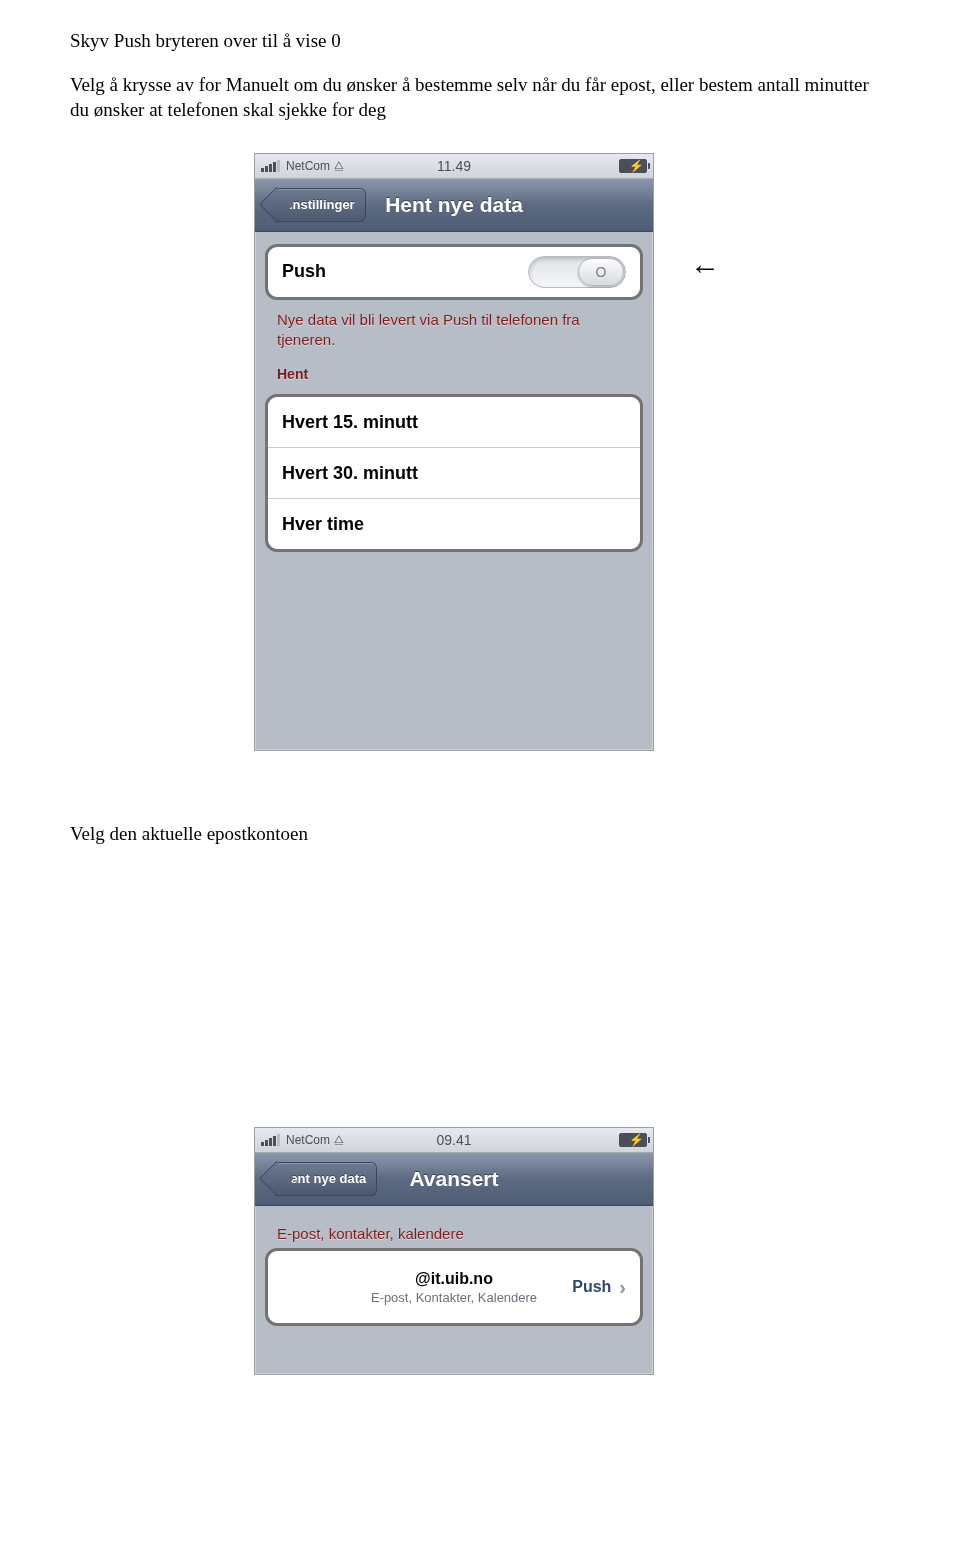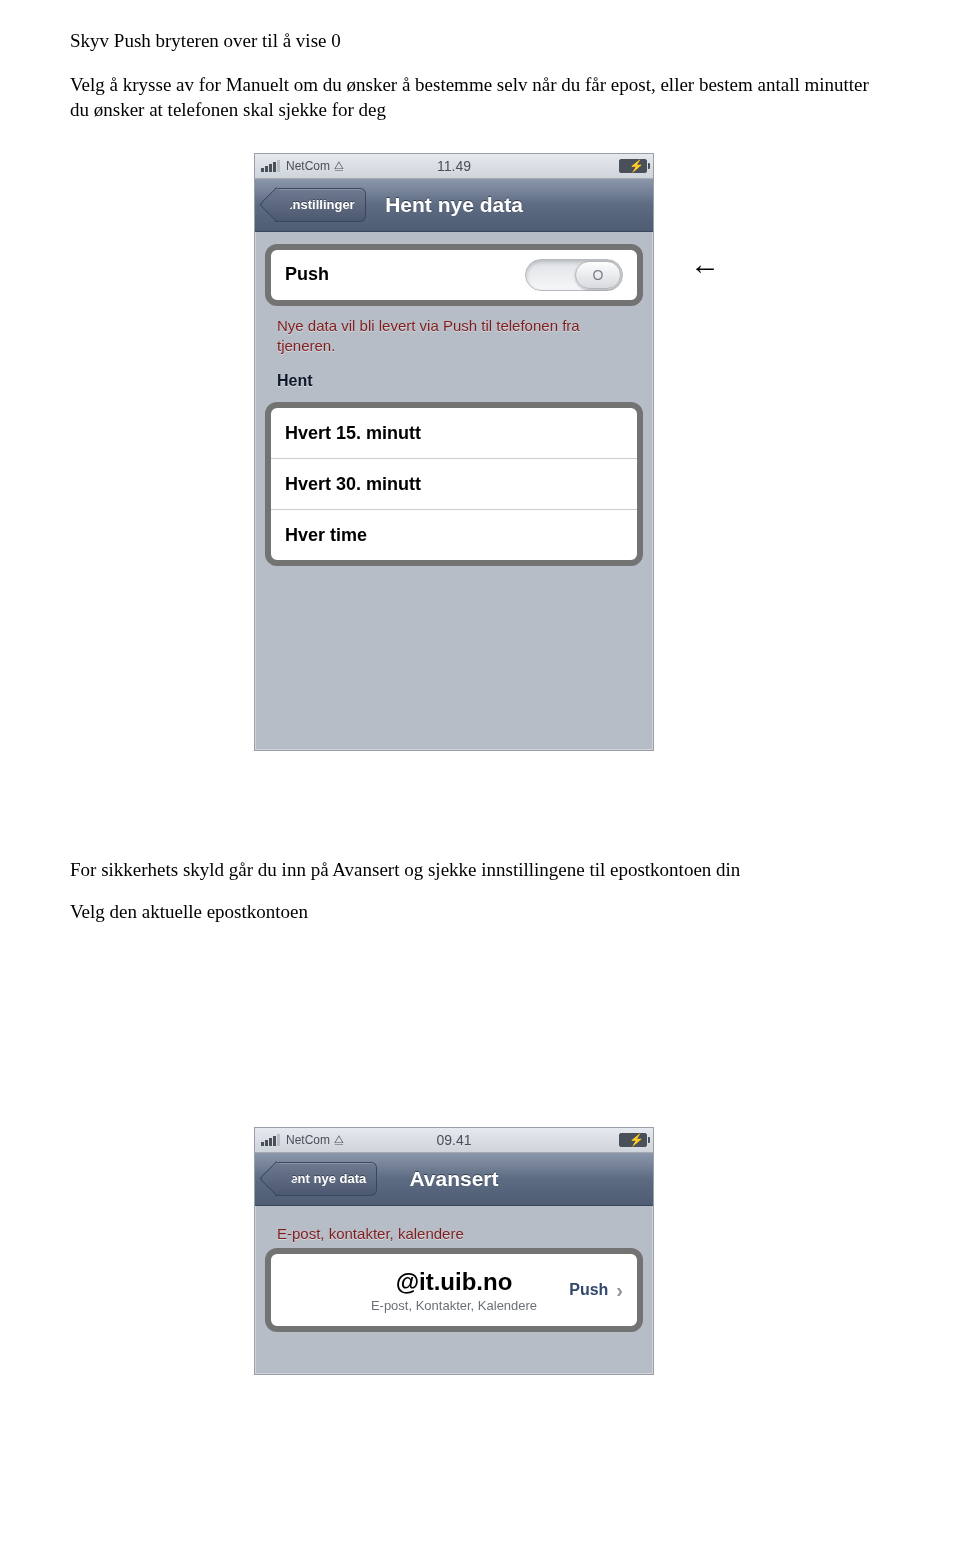--- a/index.html
+++ b/index.html
@@ -105,21 +105,21 @@
     width: 24px; height: 24px;
     background: linear-gradient(135deg, #6d7a90, #4b586f);
     border: 1px solid #3b465a; border-top:none; border-right:none;
     transform: rotate(45deg);
     border-radius: 0 0 0 4px;
   }
 
   .content { padding: 12px 10px 0 10px; font-size: 15px; }
   .group {
     background: #fff;
-    border: 6px solid #737373;
+    border: 3px solid #737373;
     border-radius: 12px;
     overflow: hidden;
   }
   .row {
     min-height: 50px;
     display:flex; align-items:center;
     padding: 0 14px;
     border-top: 1px solid #c9ccd1;
   }
   .group .row:first-child { border-top: none; }
@@ -139,33 +139,33 @@
     box-shadow: 0 1px 2px rgba(0,0,0,0.25);
     display:flex; align-items:center; justify-content:center;
     color:#7b7f86; font-size:14px;
   }
   .section-text {
     color: #7f1d1d; font-size: 15px; padding: 10px 12px 2px 12px;
     text-shadow: 0 1px 0 rgba(255,255,255,0.45);
     line-height: 1.35;
   }
   .section-header {
-    color: #0f172a; font-size: 16px; font-weight: bold;
+    color: #7f1d1d; font-size: 14px; font-weight: bold;
     padding: 14px 12px 2px 12px;
     text-shadow: 0 1px 0 rgba(255,255,255,0.45);
   }
   .check {
     color:#3b4a66; font-weight:bold; font-size:20px;
   }
   .row-selected .row-label { color:#33486c; }
   .row-sub {
     display:flex; flex-direction:column; justify-content:center;
     padding: 8px 14px; gap:2px; min-height: 56px;
   }
-  .row-sub .title { font-size: 24px; font-weight: bold; color:#000; }
+  .row-sub .title { font-size: 16px; font-weight: bold; color:#000; }
   .row-sub .sub { font-size: 13px; color:#6c7179; }
   .row-sub .right {
     position:absolute; right:14px; display:flex; align-items:center;
     color:#33486c; font-weight:bold; font-size:16px; gap:8px;
   }
   .row-sub { position:relative; }
   .chevron { color:#8f949b; font-size:20px; font-weight:bold; }
 
   .mid-text { margin: 36px 0 16px 0; }
 </style>
@@ -220,21 +220,20 @@
           <span class="row-label">Hvert 30. minutt</span>
         </div>
         <div class="row">
           <span class="row-label">Hver time</span>
         </div>
       </div>
     </div>
   </div>
 
   <div style="position:absolute; left:0; top:668px; right:0;">
-    <p class="mid-text">For sikkerhets skyld går du inn på Avansert og sjekke innstillingene til epostkontoen din</p>
     <p>Velg den aktuelle epostkontoen</p>
   </div>
 
   <div class="phone phone-2">
     <div class="status-bar">
       <span class="signal-bars">
           <span></span>
           <span></span>
           <span></span>
           <span></span>

